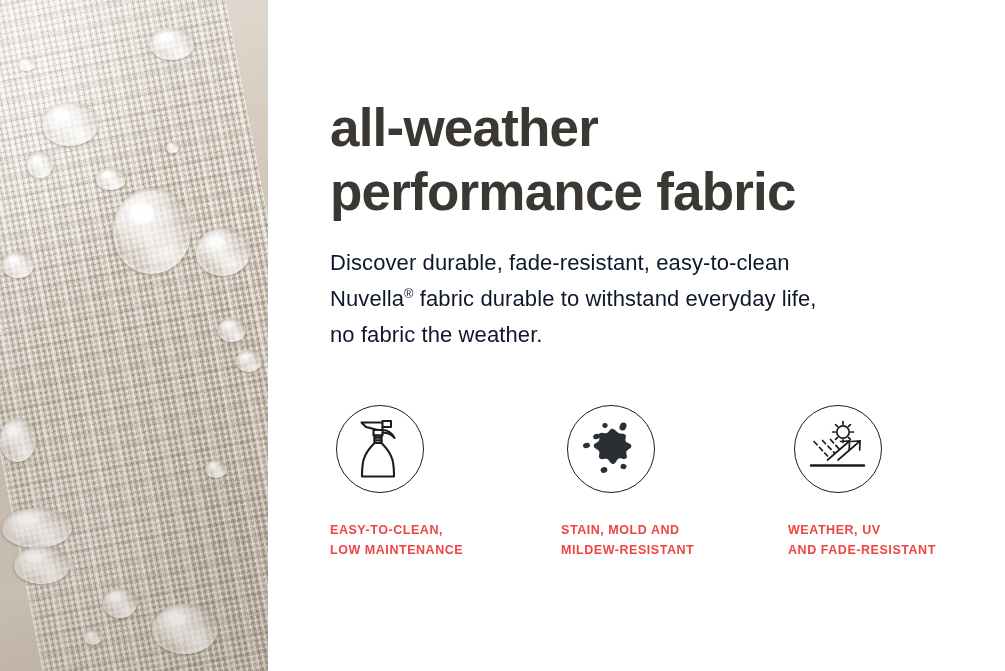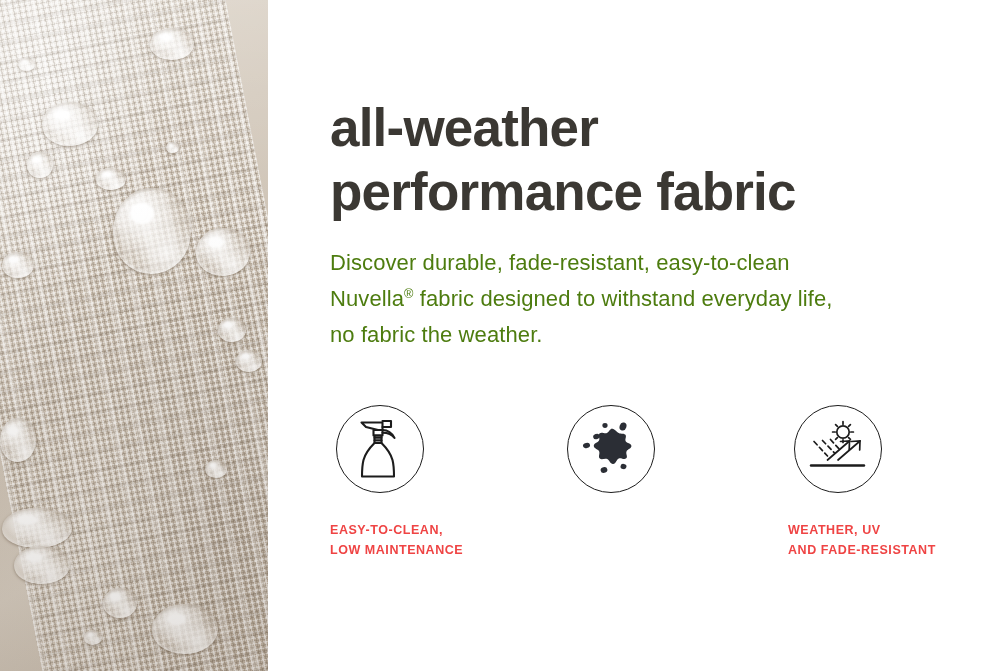--- a/index.html
+++ b/index.html
@@ -131,21 +131,21 @@
     white-space: pre-line;
   }
 
   .subcopy {
     position: absolute;
     left: 62px;
     top: 245px;
     width: 620px;
     font-size: 22px;
     line-height: 36px;
-    color: #4d7c0f;
+    color: #0f172a;
     letter-spacing: .1px;
   }
   .subcopy sup {
     font-size: .58em;
     vertical-align: super;
     line-height: 0;
   }
 
   
   .features {
@@ -218,21 +218,21 @@
     <div class="photo-shade"></div>
   </div>
 
   <div class="content-panel">
 
     <h1 class="headline">all-weather
 performance fabric</h1>
 
     <p class="subcopy">
       <span>Discover durable, fade-resistant, easy-to-clean</span><br>
-      <span>Nuvella</span><sup>®</sup><span> fabric designed to withstand everyday life,</span><br>
+      <span>Nuvella</span><sup>®</sup><span> fabric durable to withstand everyday life,</span><br>
       <span>no fabric the weather.</span>
     </p>
 
     <div class="features">
 
       <div class="feature">
         <div class="icon-circle">
           <svg width="58" height="64" viewBox="0 0 58 64" fill="none" stroke="#1c1c1c" stroke-width="2.1" stroke-linejoin="round" stroke-linecap="round">
 
             <path d="M27 13 L15 10 L10.5 5.5 L31.5 5.5 L31.5 13 Z"></path>
@@ -258,20 +258,22 @@
           <svg width="62" height="60" viewBox="0 0 62 60" fill="#2b2e35">
             <path d="M30.5 9.5 c3.4 -0.6 5.2 2.2 7.3 3.9 c2.4 1.9 5.6 0.4 7.4 2.2 c1.9 1.9 -0.6 4.6 0.5 6.6 c1.2 2.2 5.4 1.8 5.7 4.6 c0.3 2.8 -3.9 3.3 -4.9 5.6 c-1 2.3 1.7 5.2 -0.3 6.9 c-2.1 1.8 -5 -0.9 -7.4 0.1 c-2.4 1 -2.8 5.3 -5.6 5.6 c-2.9 0.3 -3.6 -3.7 -6 -4.9 c-2.4 -1.2 -5.5 1.3 -7.4 -0.5 c-1.9 -1.8 0.3 -4.8 -0.6 -7.1 c-0.9 -2.3 -5.2 -2.6 -5.4 -5.4 c-0.2 -2.9 4 -3.2 5.2 -5.5 c1.2 -2.3 -1.2 -5.5 0.7 -7.3 c1.9 -1.8 4.8 0.7 7.2 -0.3 c2.2 -0.9 2.8 -4.1 5.6 -4.5 z"></path>
             <ellipse cx="16.5" cy="17.5" rx="3.4" ry="2.6" transform="rotate(-22 16.5 17.5)"></ellipse>
             <ellipse cx="6.5" cy="26.5" rx="3.6" ry="2.5" transform="rotate(-14 6.5 26.5)"></ellipse>
             <ellipse cx="25" cy="6.5" rx="2.6" ry="2.4"></ellipse>
             <ellipse cx="43" cy="7.5" rx="3.4" ry="4.1" transform="rotate(18 43 7.5)"></ellipse>
             <ellipse cx="24" cy="51" rx="3.4" ry="2.9" transform="rotate(-12 24 51)"></ellipse>
             <ellipse cx="43.5" cy="47.5" rx="3" ry="2.6" transform="rotate(12 43.5 47.5)"></ellipse>
           </svg>
         </div>
+        <div class="feature-label">STAIN, MOLD AND
+MILDEW-RESISTANT</div>
       </div>
 
       <div class="feature">
         <div class="icon-circle">
           <svg width="62" height="60" viewBox="0 0 62 60" fill="none" stroke="#1c1c1c" stroke-width="1.7" stroke-linecap="round">
 
             <circle cx="36" cy="13" r="6.2"></circle>
 
             <path d="M36 2.6 L36 5.2 M36 20.8 L36 23.4 M25.6 13 L28.2 13 M43.8 13 L46.4 13
                      M28.6 5.6 L30.4 7.4 M41.6 18.6 L43.4 20.4

